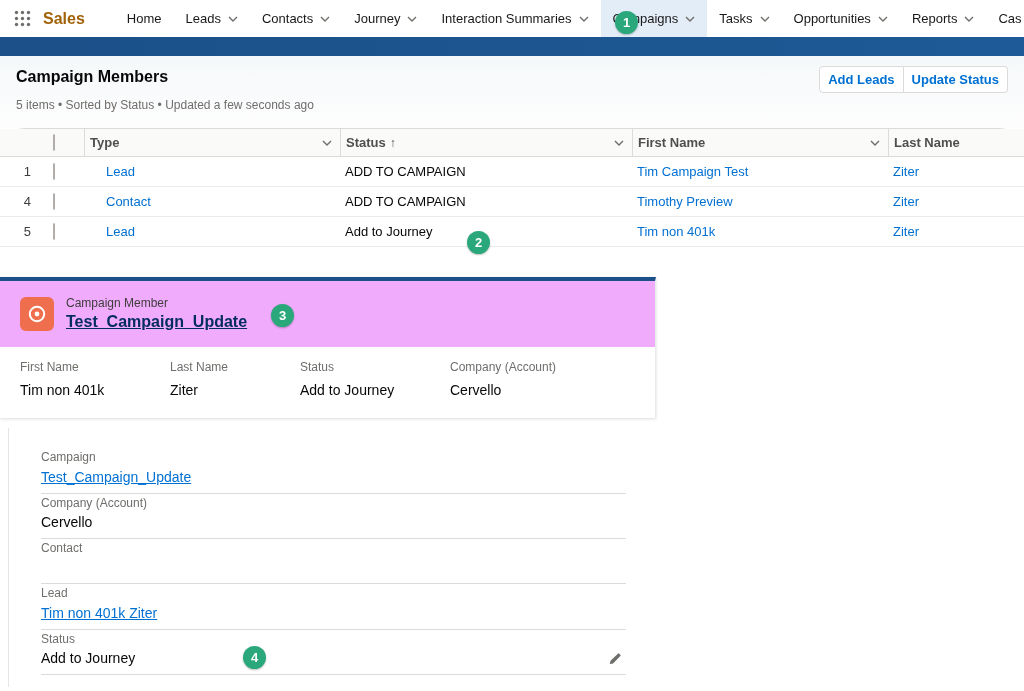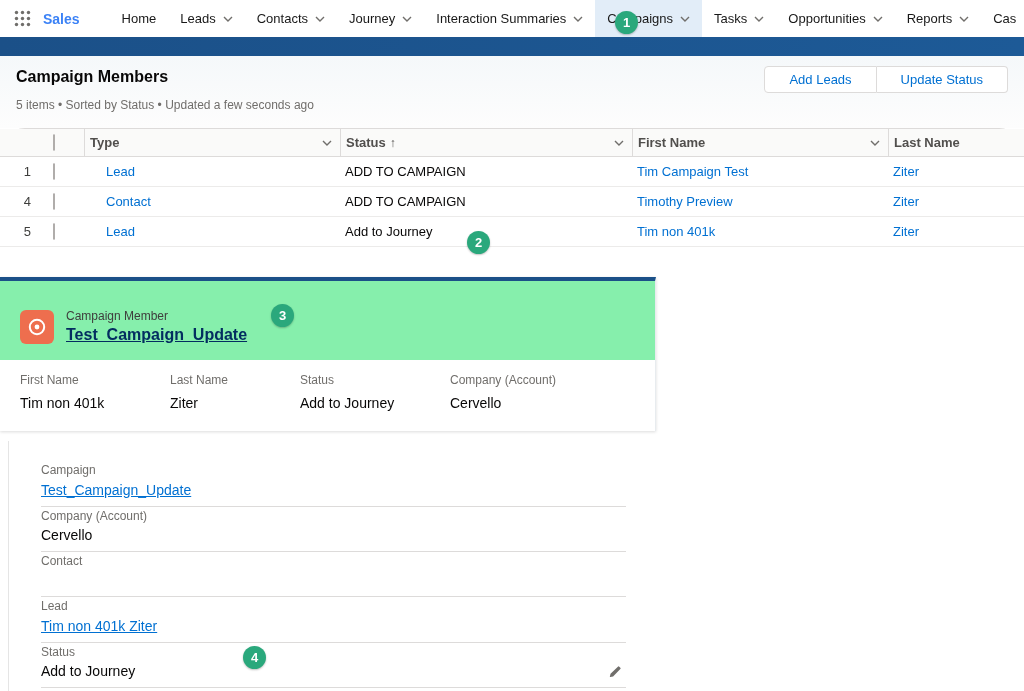--- a/index.html
+++ b/index.html
@@ -5,38 +5,38 @@
   * { box-sizing: border-box; }
   html,body { margin:0; padding:0; }
   body {
     width:1024px; height:691px; position:relative; overflow:hidden;
     background:#fff; font-family:"Liberation Sans", sans-serif; color:#080707;
   }
 
   
   .navbar { height:37px; background:#fff; display:flex; align-items:stretch; padding-left:14px; }
   .waffle { display:flex; align-items:center; margin-right:12px; cursor:pointer; }
-  .app-name { display:flex; align-items:center; font-size:14px; font-weight:600; color:#3b82f6; margin-right:30px; }
+  .app-name { display:flex; align-items:center; font-size:16px; font-weight:600; color:#a16207; margin-right:30px; }
   .tabs { display:flex; align-items:stretch; flex:1; overflow:hidden; white-space:nowrap; }
   .tab { display:flex; align-items:center; gap:7px; padding:0 12px; font-size:13px; color:#181818; cursor:pointer; }
   .tab.active { background:#e2edf8; }
   .chev { flex:0 0 auto; }
 
   .brand-band { height:19px; background:linear-gradient(90deg, var(--brand,#1b5088), #1d5a97); }
 
   
   .page-header { position:relative; background:linear-gradient(#f5f8fa,#fdfdfd); padding:9px 16px 16px; }
   .breadcrumb { font-size:13px; }
   .breadcrumb a { color:var(--accent,#0070d2); text-decoration:none; cursor:pointer; }
   .breadcrumb .sep { color:#706e6b; margin:0 5px; }
   .page-title { font-size:16px; font-weight:700; margin-top:3px; }
   .meta { font-size:12px; color:#706e6b; margin-top:12px; }
   .header-buttons { position:absolute; top:10px; right:16px; display:flex; }
   .btn { background:#fff; border:1px solid #dddbda; color:var(--accent,#0070d2); font-size:13px;
-         padding:5px 24px; cursor:pointer; font-family:inherit; }
+         padding:5px 8px; cursor:pointer; font-family:inherit;font-weight:bold; }
   .btn + .btn { border-left:none; }
   .btn:first-child { border-radius:4px 0 0 4px; }
   .btn:last-child { border-radius:0 4px 4px 0; }
 
   
   .grid-table { border-top:1px solid #dddbda;border-radius:25px; }
   .thead, .trow { display:grid; grid-template-columns:40px 44px 256px 292px 256px 1fr; align-items:center; }
   .thead { background:#fafaf9; height:28px; border-bottom:1px solid #dddbda; font-size:13px; font-weight:700; color:#514f4d; }
   .th { display:flex; align-items:center; height:100%; padding:0 8px 0 5px; border-left:1px solid #dddbda; }
   .th .spacer { flex:1; }
@@ -45,21 +45,21 @@
   .row-num { text-align:right; padding-right:9px; color:#3e3e3c; }
   .checkbox { width:14px; height:14px; border:1px solid #b0adab; border-radius:2px; background:#fff; margin-left:13px; cursor:pointer; }
   .cell { padding-left:5px; }
   .cell.type { padding-left:22px; }
   .cell a, a.tlink { color:var(--accent,#0070d2); text-decoration:none; cursor:pointer; }
 
   
   .snippet { width:656px; margin-top:30px; }
   .card-highlights { border-top:4px solid var(--brand,#1b5088); background:#fff;
                      border-right:1px solid #e8ecef; box-shadow:0 1px 3px rgba(0,0,0,.14); }
-  .hl-header { background:#86efac; padding:28px 20px 16px; display:flex; align-items:center; gap:12px; }
+  .hl-header { background:#f0abfc; padding:15px 20px 16px; display:flex; align-items:center; gap:12px; }
   .icon-campaign { width:34px; height:34px; border-radius:6px; background:var(--campaign-orange,#ee6e4e);
                    display:flex; align-items:center; justify-content:center; flex:0 0 auto; }
   .entity-label { font-size:12px; color:#3e3e3c; margin-bottom:3px; }
   .record-title { font-size:16px; font-weight:700; color:var(--link-dark,#032d60); text-decoration:underline; cursor:pointer; }
   .hl-fields { display:flex; padding:13px 20px 20px; background:#fff; }
   .hl-field .lbl { font-size:12px; color:#706e6b; margin-bottom:8px; }
   .hl-field .val { font-size:14px; color:#080707; }
   .hl-field.w1 { width:150px; } .hl-field.w2 { width:130px; } .hl-field.w3 { width:150px; } .hl-field.w4 { flex:1; }
 
   .card-detail { margin-top:10px; margin-left:8px; border-left:1px solid #e5e5e5; background:#fff;

